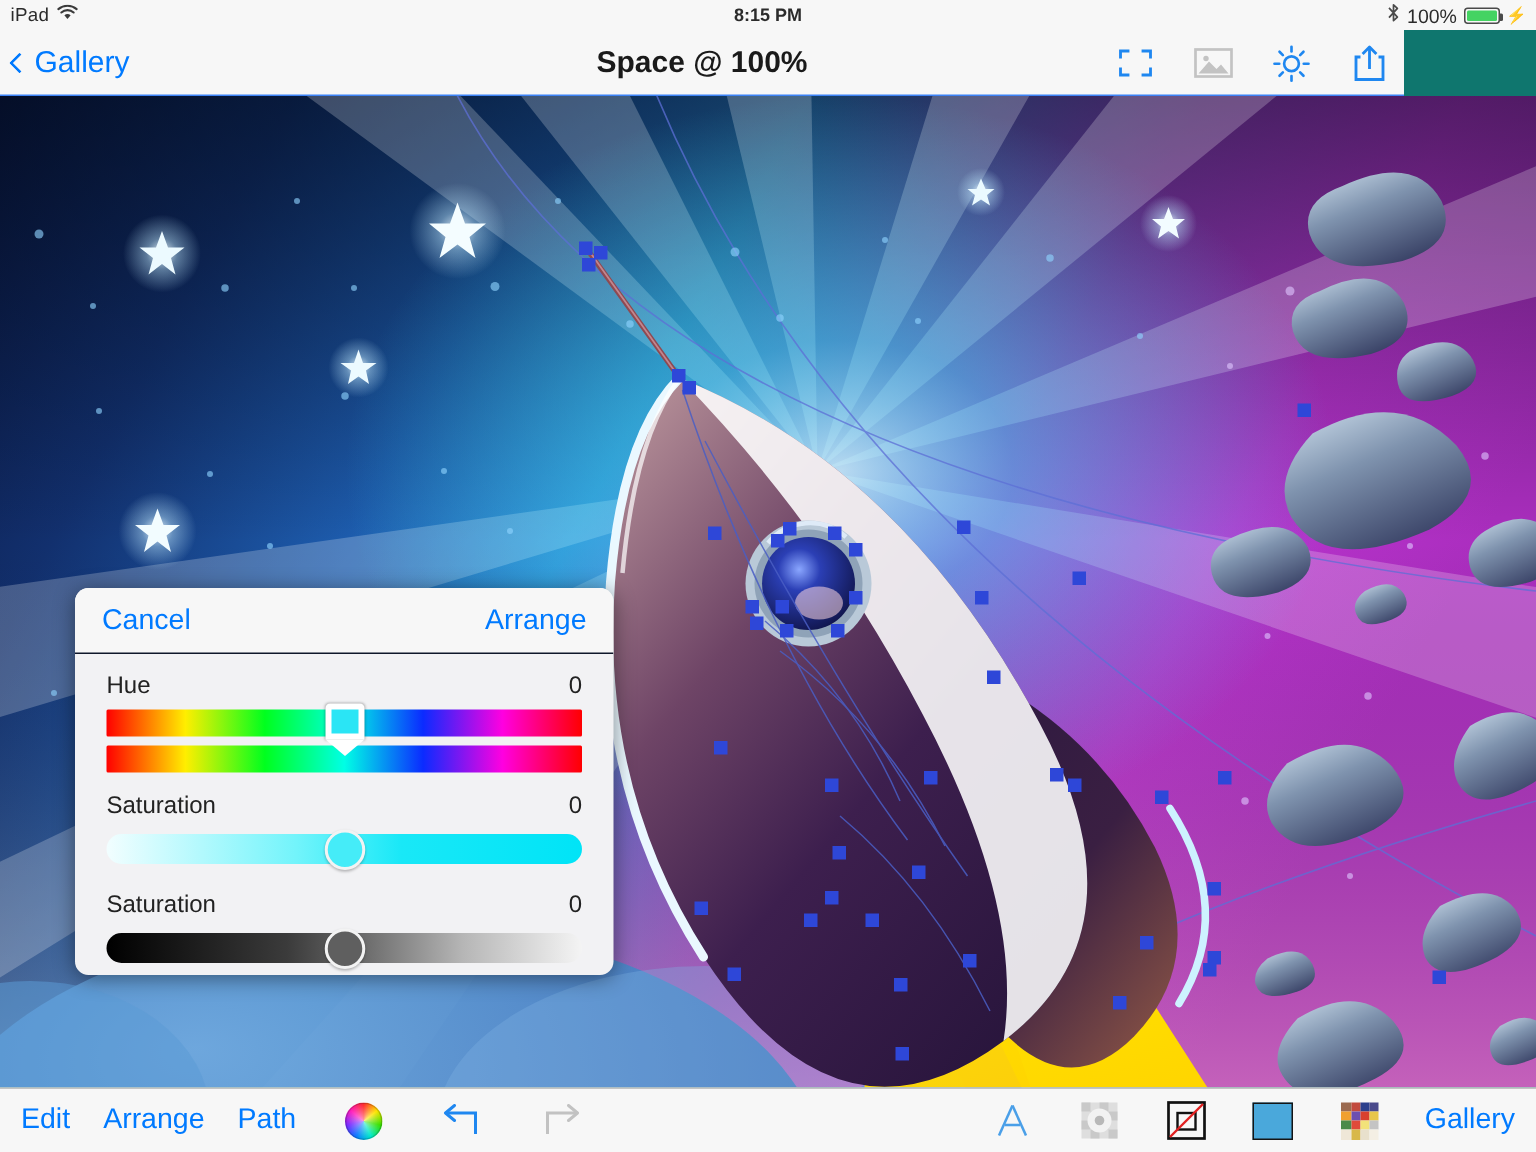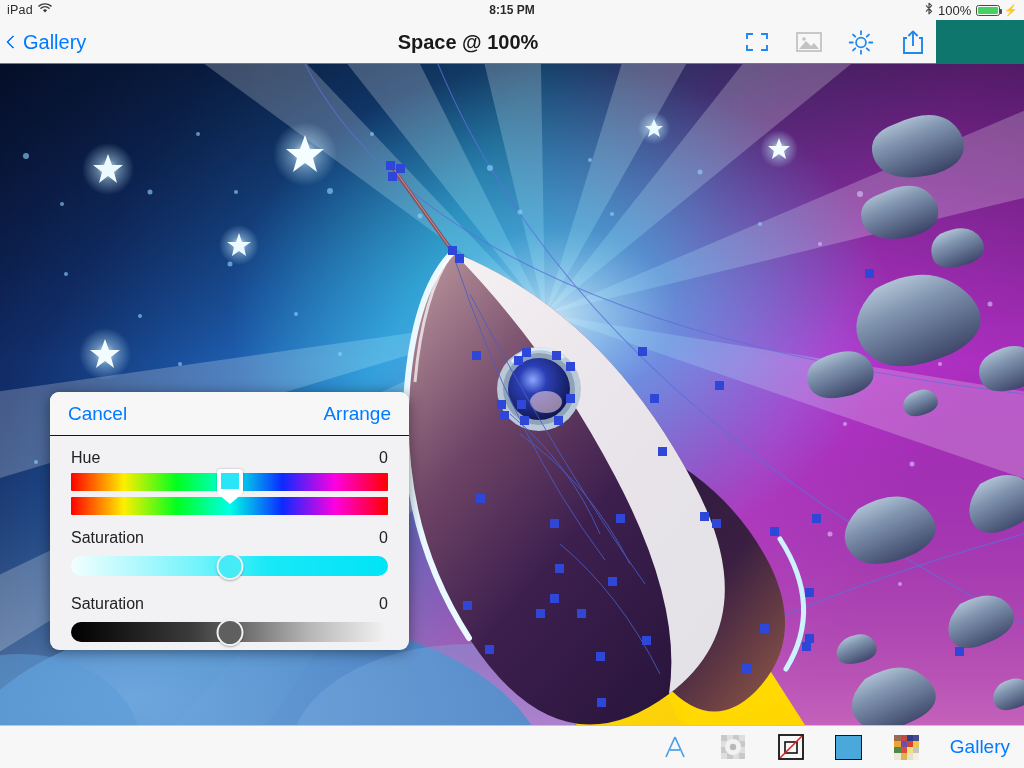--- a/index.html
+++ b/index.html
@@ -554,20 +554,44 @@
         <div class="slider">
           <div class="track bri"></div>
           <div class="knob bri" style="left: 50%;"></div>
         </div>
       </div>
 
     </div>
   </div>
 
   <div class="toolbar">
+    <div class="tb-left">
+      <span class="tb-text">Edit</span>
+      <span class="tb-text">Arrange</span>
+      <span class="tb-text">Path</span>
+      <span class="tb-icon" style="margin-left:8px;">
+        <span class="colorwheel"></span>
+      </span>
+      <span class="tb-icon" style="margin-left:14px;">
+        <svg width="28" height="22" viewBox="0 0 28 22">
+          <g fill="none" stroke="#1f87f0" stroke-width="2">
+            <path d="M3 6 H23 V20"></path>
+            <path d="M9 1 L3 6 L9 11" stroke-linejoin="round" stroke-linecap="round"></path>
+          </g>
+        </svg>
+      </span>
+      <span class="tb-icon" style="margin-left:14px;">
+        <svg width="28" height="22" viewBox="0 0 28 22">
+          <g fill="none" stroke="#c2c2c2" stroke-width="2">
+            <path d="M25 6 H5 V20"></path>
+            <path d="M19 1 L25 6 L19 11" stroke-linejoin="round" stroke-linecap="round"></path>
+          </g>
+        </svg>
+      </span>
+    </div>
 
     <div class="tb-right">
       <span class="tb-icon">
         <svg width="26" height="26" viewBox="0 0 26 26">
           <g fill="none" stroke="#4a9fe8" stroke-width="1.7">
             <path d="M13 3 L4 23"></path>
               <path d="M13 3 L22 23"></path>
               <path d="M8 16 H18"></path>
           </g>
         </svg>

